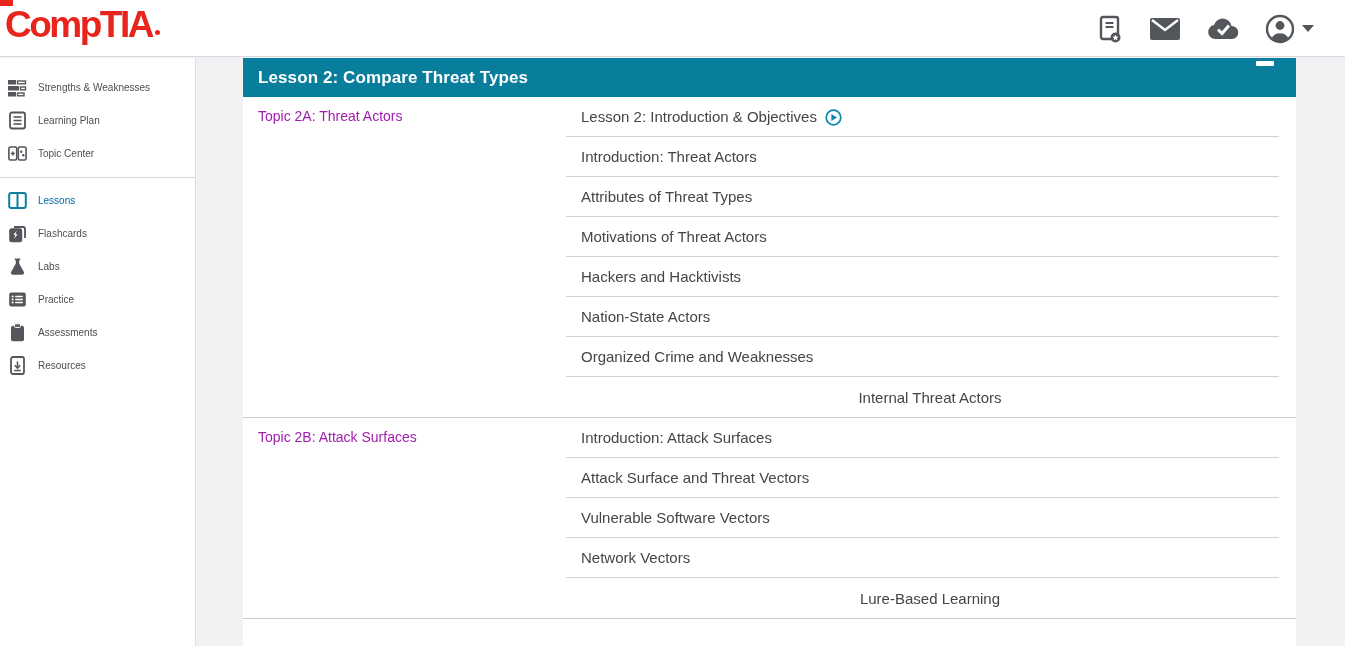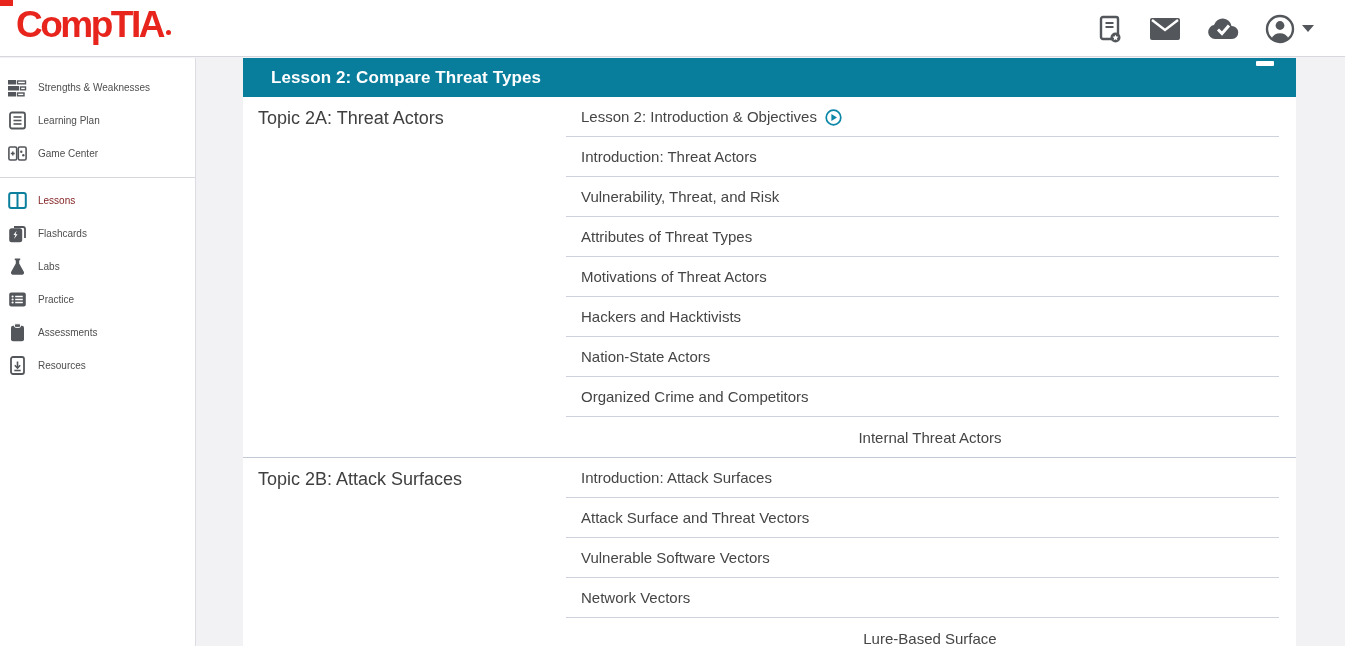--- a/index.html
+++ b/index.html
@@ -10,21 +10,21 @@
     background:#f2f2f4;
     color:#4a4a4a;
   }
   
   .app-header {
     position:absolute; top:0; left:0; width:1345px; height:57px;
     background:#ffffff; border-bottom:1px solid #d7d7de; z-index:5;
   }
   .corner-accent { position:absolute; top:0; left:0; width:13px; height:6px; background:#e8251d; z-index:6; }
   .logo {
-    position:absolute; left:16px; top:1px;
+    position:absolute; left:5px; top:1px;
     font-size:37px; font-weight:700; letter-spacing:-2.5px;
     color:#e8251d; line-height:48px; cursor:pointer;
   }
   .logo-dot { display:inline-block; width:5px; height:5px; background:#e8251d; border-radius:50%; margin-left:3px; margin-bottom:2px; }
   .header-icons {
     position:absolute; right:30px; top:0; height:57px;
     display:flex; align-items:center; gap:26px;
   }
   .hicon { display:flex; align-items:center; cursor:pointer; }
   .account-group { display:flex; align-items:center; gap:6px; cursor:pointer; }
@@ -34,42 +34,42 @@
     background:#ffffff; border-right:1px solid #dcdce2; z-index:4;
   }
   .side-list { list-style:none; }
   .side-list.top { padding-top:13px; }
   .side-item {
     display:flex; align-items:flex-start; gap:11px;
     padding:6px 14px 6px 8px;
     font-size:10px; line-height:21px; color:#4e4e4e; cursor:pointer;
   }
   .side-item .icn { flex:none; margin-top:1px; }
-  .side-item.active { color:#7f1d1d; }
+  .side-item.active { color:#0369a1; }
   .side-divider { border-top:1px solid #d6d6dc; margin:7px 0 6px 0; }
   
   .content-card {
     position:absolute; left:243px; top:58px; width:1053px; height:640px;
     background:#ffffff;
   }
   .lesson-bar {
     height:39px; background:#087e9c; position:relative;
-    display:flex; align-items:center; padding-left:28px; cursor:pointer;
+    display:flex; align-items:center; padding-left:15px; cursor:pointer;
   }
   .lesson-bar-title {
     color:#ffffff; font-size:17px; font-weight:700; letter-spacing:0.1px;
   }
   .collapse-btn {
     position:absolute; right:22px; top:3px; width:18px; height:5px;
     background:#ffffff; border-radius:1px; cursor:pointer;
   }
   .topic-section { display:flex; border-bottom:1px solid #c3c9d5; }
   .topic-title-col {
     flex:none; width:323px; padding:11px 0 0 15px;
-    font-size:18px; color:#404040;
+    font-size:14px; color:#a21caf;
   }
   .topic-items-col { flex:1; margin-right:17px; }
   .lesson-row {
     height:40px; display:flex; align-items:center; gap:8px;
     padding-left:15px; font-size:15px; color:#454545;
     border-bottom:1px solid #ced2dc; cursor:pointer;
   }
   .lesson-row:last-child { border-bottom:none;justify-content:center; }
   .play-icn { flex:none; margin-top:1px; }
   svg { display:block; }
@@ -149,21 +149,21 @@
       <span class="icn">
         <svg width="19" height="19" viewBox="0 0 19 19">
           <rect x="0.9" y="3" width="7.8" height="13" rx="1.5" fill="none" stroke="#53565a" stroke-width="1.6"></rect>
           <rect x="10.3" y="3" width="7.8" height="13" rx="1.5" fill="none" stroke="#53565a" stroke-width="1.6"></rect>
           <line x1="4.8" y1="7.5" x2="4.8" y2="11.5" stroke="#53565a" stroke-width="1.5"></line>
           <line x1="2.8" y1="9.5" x2="6.8" y2="9.5" stroke="#53565a" stroke-width="1.5"></line>
           <circle cx="13.3" cy="7.7" r="1.2" fill="#53565a"></circle>
           <circle cx="15.3" cy="11.3" r="1.2" fill="#53565a"></circle>
         </svg>
       </span>
-      <span>Game Center</span>
+      <span>Topic Center</span>
     </li>
   </ul>
   <div class="side-divider"></div>
   <ul class="side-list">
     <li class="side-item active">
       <span class="icn">
         <svg width="19" height="19" viewBox="0 0 19 19">
           <rect x="1.2" y="2" width="16.6" height="15" rx="2" fill="none" stroke="#0b7f9d" stroke-width="2"></rect>
           <line x1="9.5" y1="2.5" x2="9.5" y2="16.5" stroke="#0b7f9d" stroke-width="2"></line>
         </svg>
@@ -240,36 +240,33 @@
           <svg width="17" height="17" viewBox="0 0 17 17">
             <circle cx="8.5" cy="8.5" r="7.3" fill="none" stroke="#0d87a8" stroke-width="1.7"></circle>
             <polygon points="6.4,5 12,8.5 6.4,12" fill="#0d87a8"></polygon>
           </svg>
         </span>
       </div>
       <div class="lesson-row">
           <span>Introduction: Threat Actors</span>
         </div>
       <div class="lesson-row">
-          <span>Vulnerability, Threat, and Risk</span>
-        </div>
-      <div class="lesson-row">
           <span>Attributes of Threat Types</span>
         </div>
       <div class="lesson-row">
           <span>Motivations of Threat Actors</span>
         </div>
       <div class="lesson-row">
           <span>Hackers and Hacktivists</span>
         </div>
       <div class="lesson-row">
           <span>Nation-State Actors</span>
         </div>
       <div class="lesson-row">
-          <span>Organized Crime and Competitors</span>
+          <span>Organized Crime and Weaknesses</span>
         </div>
       <div class="lesson-row">
           <span>Internal Threat Actors</span>
         </div>
     </div>
   </section>
 
   <section class="topic-section">
     <div class="topic-title-col">Topic 2B: Attack Surfaces</div>
     <div class="topic-items-col">
@@ -279,17 +276,17 @@
       <div class="lesson-row">
           <span>Attack Surface and Threat Vectors</span>
         </div>
       <div class="lesson-row">
           <span>Vulnerable Software Vectors</span>
         </div>
       <div class="lesson-row">
           <span>Network Vectors</span>
         </div>
       <div class="lesson-row">
-          <span>Lure-Based Surface</span>
+          <span>Lure-Based Learning</span>
         </div>
     </div>
   </section>
 </main>
 
 </body></html>

